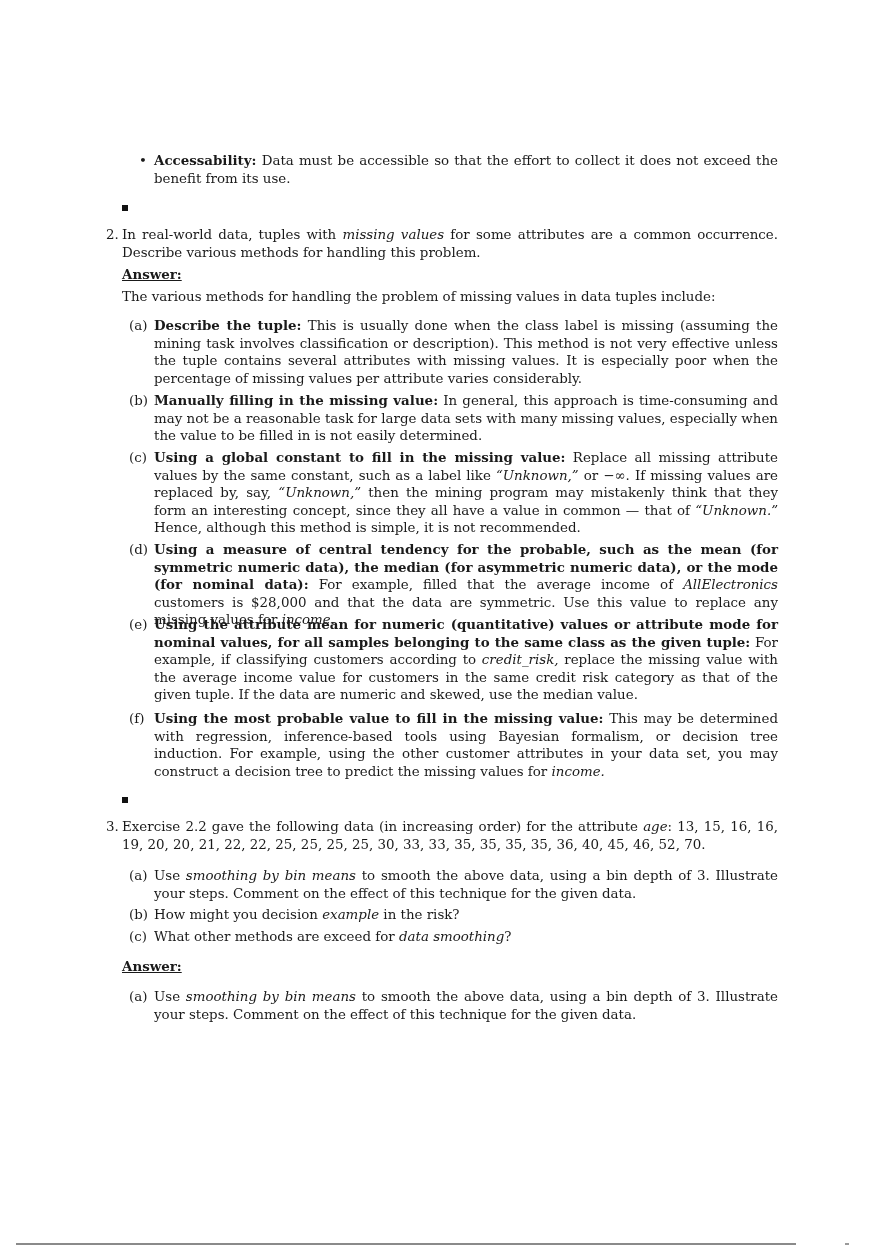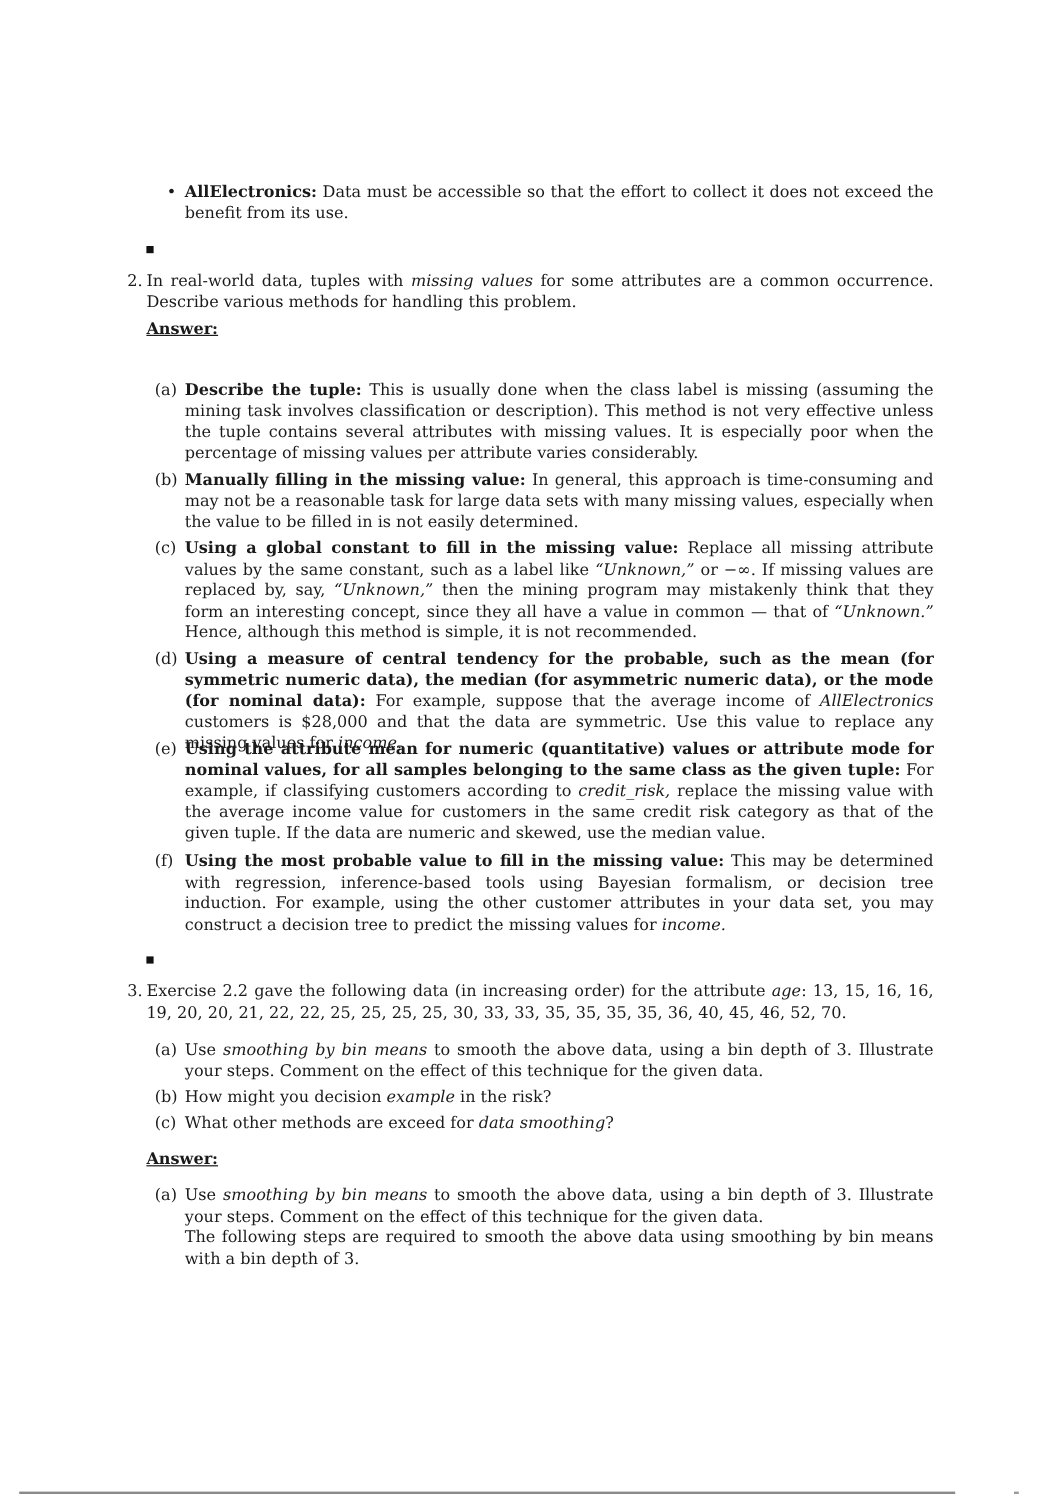--- a/index.html
+++ b/index.html
@@ -24,53 +24,56 @@
   .footer-rule { position: absolute; left: 16px; top: 1243px; width: 780px; height: 2px; background: #8a8a8a; }
   .footer-mark { position: absolute; left: 845px; top: 1243px; width: 4px; height: 2px; background: #9a9a9a; }
 </style>
 </head>
 <body>
 
 <div class="page">
 
   <div class="bullet-item" style="top:152px;">
     <span class="bullet-dot">•</span>
-    <b>AllElectronics:</b><span> Data must be accessible so that the effort to collect it does not exceed the benefit from its use.</span>
+    <b>Accessability:</b><span> Data must be accessible so that the effort to collect it does not exceed the benefit from its use.</span>
   </div>
 
   <div class="qed" style="top:205px;"></div>
 
   <div class="block" style="top:226px;">
     <span class="enum-num">2.</span>
     <span>In real-world data, tuples with </span><i>missing values</i><span> for some attributes are a common occurrence. Describe various methods for handling this problem.</span>
   </div>
 
   <div class="block" style="top:266px;">
     <span class="answer-label">Answer:</span>
   </div>
 
+  <div class="block" style="top:288px;">
+    <span>The various methods for handling the problem of missing values in data tuples include:</span>
+  </div>
 
   <div class="sub-item" style="top:317px;">
     <span class="sub-label">(a)</span>
     <b>Describe the tuple:</b><span> This is usually done when the class label is missing (assuming the mining task involves classification or description). This method is not very effective unless the tuple contains several attributes with missing values. It is especially poor when the percentage of missing values per attribute varies considerably.</span>
   </div>
 
   <div class="sub-item" style="top:392px;">
     <span class="sub-label">(b)</span>
     <b>Manually filling in the missing value:</b><span> In general, this approach is time-consuming and may not be a reasonable task for large data sets with many missing values, especially when the value to be filled in is not easily determined.</span>
   </div>
 
   <div class="sub-item" style="top:449px;">
     <span class="sub-label">(c)</span>
     <b>Using a global constant to fill in the missing value:</b><span> Replace all missing attribute values by the same constant, such as a label like </span><i>“Unknown,”</i><span> or −∞. If missing values are replaced by, say, </span><i>“Unknown,”</i><span> then the mining program may mistakenly think that they form an interesting concept, since they all have a value in common — that of </span><i>“Unknown.”</i><span> Hence, although this method is simple, it is not recommended.</span>
   </div>
 
   <div class="sub-item" style="top:541px;">
     <span class="sub-label">(d)</span>
-    <b>Using a measure of central tendency for the probable, such as the mean (for symmetric numeric data), the median (for asymmetric numeric data), or the mode (for nominal data):</b><span> For example, suppose that the average income of </span><i>AllElectronics</i><span> customers is $28,000 and that the data are symmetric. Use this value to replace any missing values for </span><i>income.</i>
+    <b>Using a measure of central tendency for the probable, such as the mean (for symmetric numeric data), the median (for asymmetric numeric data), or the mode (for nominal data):</b><span> For example, filled that the average income of </span><i>AllElectronics</i><span> customers is $28,000 and that the data are symmetric. Use this value to replace any missing values for </span><i>income.</i>
   </div>
 
   <div class="sub-item" style="top:616px;">
     <span class="sub-label">(e)</span>
     <b>Using the attribute mean for numeric (quantitative) values or attribute mode for nominal values, for all samples belonging to the same class as the given tuple:</b><span> For example, if classifying customers according to </span><i>credit_risk,</i><span> replace the missing value with the average income value for customers in the same credit risk category as that of the given tuple. If the data are numeric and skewed, use the median value.</span>
   </div>
 
   <div class="sub-item" style="top:710px;">
     <span class="sub-label">(f)</span>
     <b>Using the most probable value to fill in the missing value:</b><span> This may be determined with regression, inference-based tools using Bayesian formalism, or decision tree induction. For example, using the other customer attributes in your data set, you may construct a decision tree to predict the missing values for </span><i>income.</i>
@@ -98,18 +101,17 @@
     <span>What other methods are exceed for </span><i>data smoothing</i><span>?</span>
   </div>
 
   <div class="block" style="top:958px;">
     <span class="answer-label">Answer:</span>
   </div>
 
   <div class="sub-item" style="top:988px;">
     <span class="sub-label">(a)</span>
     <span>Use </span><i>smoothing by bin means</i><span> to smooth the above data, using a bin depth of 3. Illustrate your steps. Comment on the effect of this technique for the given data.</span>
-    <div>The following steps are required to smooth the above data using smoothing by bin means with a bin depth of 3.</div>
   </div>
 
   <div class="footer-rule"></div>
   <div class="footer-mark"></div>
 </div>
 
 </body></html>

